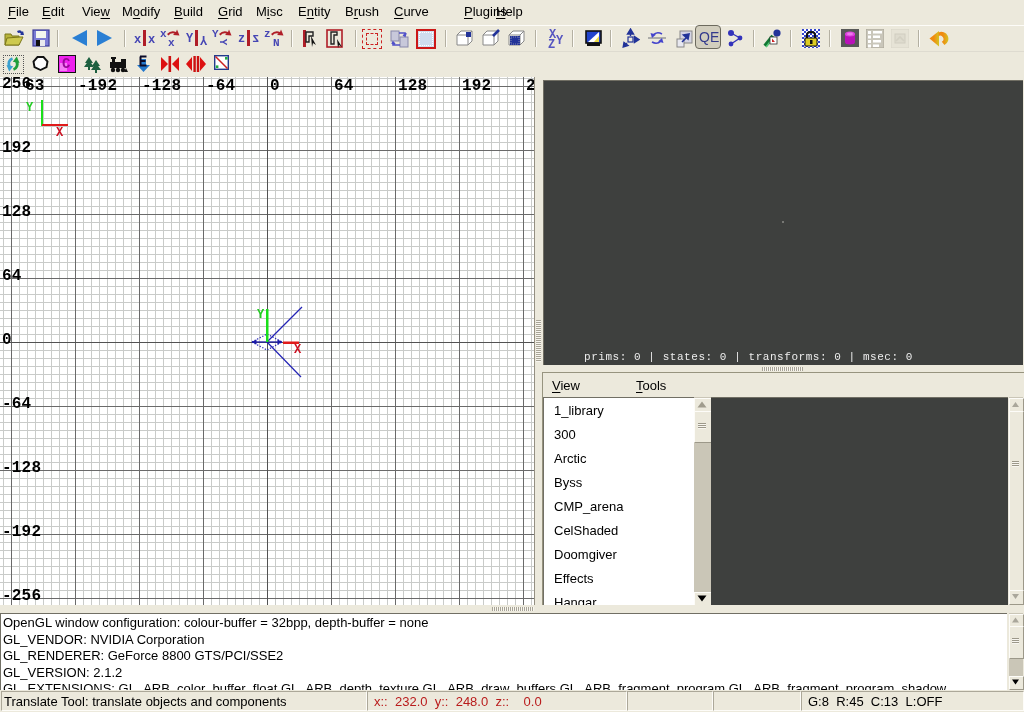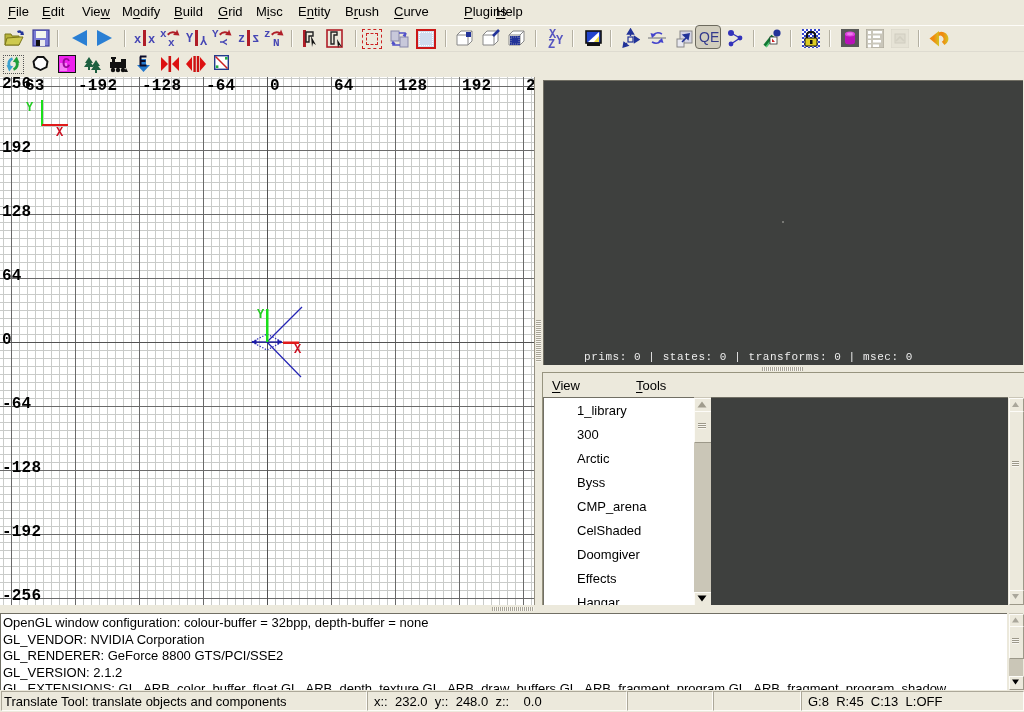--- a/index.html
+++ b/index.html
@@ -7,21 +7,21 @@
 .abs{position:absolute;}
 .mono{font-family:"Liberation Mono",monospace;}
 .menu{font-size:13px;color:#000;}
 .menu u{text-decoration-thickness:1px;text-underline-offset:2px;}
 .sep1{position:absolute;top:30px;height:17px;width:1px;background:#b4b0a2;border-right:1px solid #fdfcf8;}
 .ic{position:absolute;}
 .lbl{position:absolute;font-family:"Liberation Mono",monospace;font-size:16px;color:#000;letter-spacing:0.2px;font-weight:bold;}
 .sunk{border-top:1px solid #aca899;border-left:1px solid #aca899;border-bottom:1px solid #fdfcf8;border-right:1px solid #fdfcf8;}
 .sbbtn{position:absolute;background:#ece9dc;border-top:1px solid #fdfcf8;border-left:1px solid #fdfcf8;border-bottom:1px solid #9c9889;border-right:1px solid #9c9889;}
 .sbthumb{position:absolute;background:#ece9dc;border-top:1px solid #fdfcf8;border-left:1px solid #fdfcf8;border-bottom:1px solid #9c9889;border-right:1px solid #9c9889;}
-.listrow{position:absolute;left:33px;font-size:13px;color:#000;}
+.listrow{position:absolute;left:10px;font-size:13px;color:#000;}
 </style>
 </head>
 <body>
 
 <div class="abs" style="left:0;top:0;width:1024px;height:25px;background:#ece9dc;"></div>
 <div class="abs menu" style="left:8px;top:4px;"><u>F</u>ile</div>
 <div class="abs menu" style="left:42px;top:4px;"><u>E</u>dit</div>
 <div class="abs menu" style="left:82px;top:4px;">Vie<u>w</u></div>
 <div class="abs menu" style="left:122px;top:4px;">M<u>o</u>dify</div>
 <div class="abs menu" style="left:174px;top:4px;"><u>B</u>uild</div>
@@ -439,14 +439,14 @@
     <path d="M6.5 8.5 L10 3.5 L3 3.5 Z" fill="#000"></path>
   </svg>
 
 <div class="abs" style="left:0;top:690px;width:1024px;height:22px;background:#ece9dc;"></div>
 <div class="abs sunk" style="left:1px;top:691px;width:364px;height:18px;"></div>
 <div class="abs sunk" style="left:367px;top:691px;width:258px;height:18px;"></div>
 <div class="abs sunk" style="left:627px;top:691px;width:84px;height:18px;"></div>
 <div class="abs sunk" style="left:713px;top:691px;width:86px;height:18px;"></div>
 <div class="abs sunk" style="left:801px;top:691px;width:221px;height:18px;"></div>
 <div class="abs" style="left:4px;top:694px;font-size:13px;color:#000;">Translate Tool: translate objects and components</div>
-<div class="abs" style="left:374px;top:694px;font-size:13px;color:#000000;">x::&nbsp;&nbsp;232.0&nbsp; y::&nbsp;&nbsp;248.0&nbsp; z::&nbsp;&nbsp;&nbsp;&nbsp;0.0</div>
+<div class="abs" style="left:374px;top:694px;font-size:13px;color:#b91c1c;">x::&nbsp;&nbsp;232.0&nbsp; y::&nbsp;&nbsp;248.0&nbsp; z::&nbsp;&nbsp;&nbsp;&nbsp;0.0</div>
 <div class="abs" style="left:808px;top:694px;font-size:13px;color:#000;text-align:center;">G:8&nbsp; R:45&nbsp; C:13&nbsp; L:OFF</div>
 
 </body></html>

